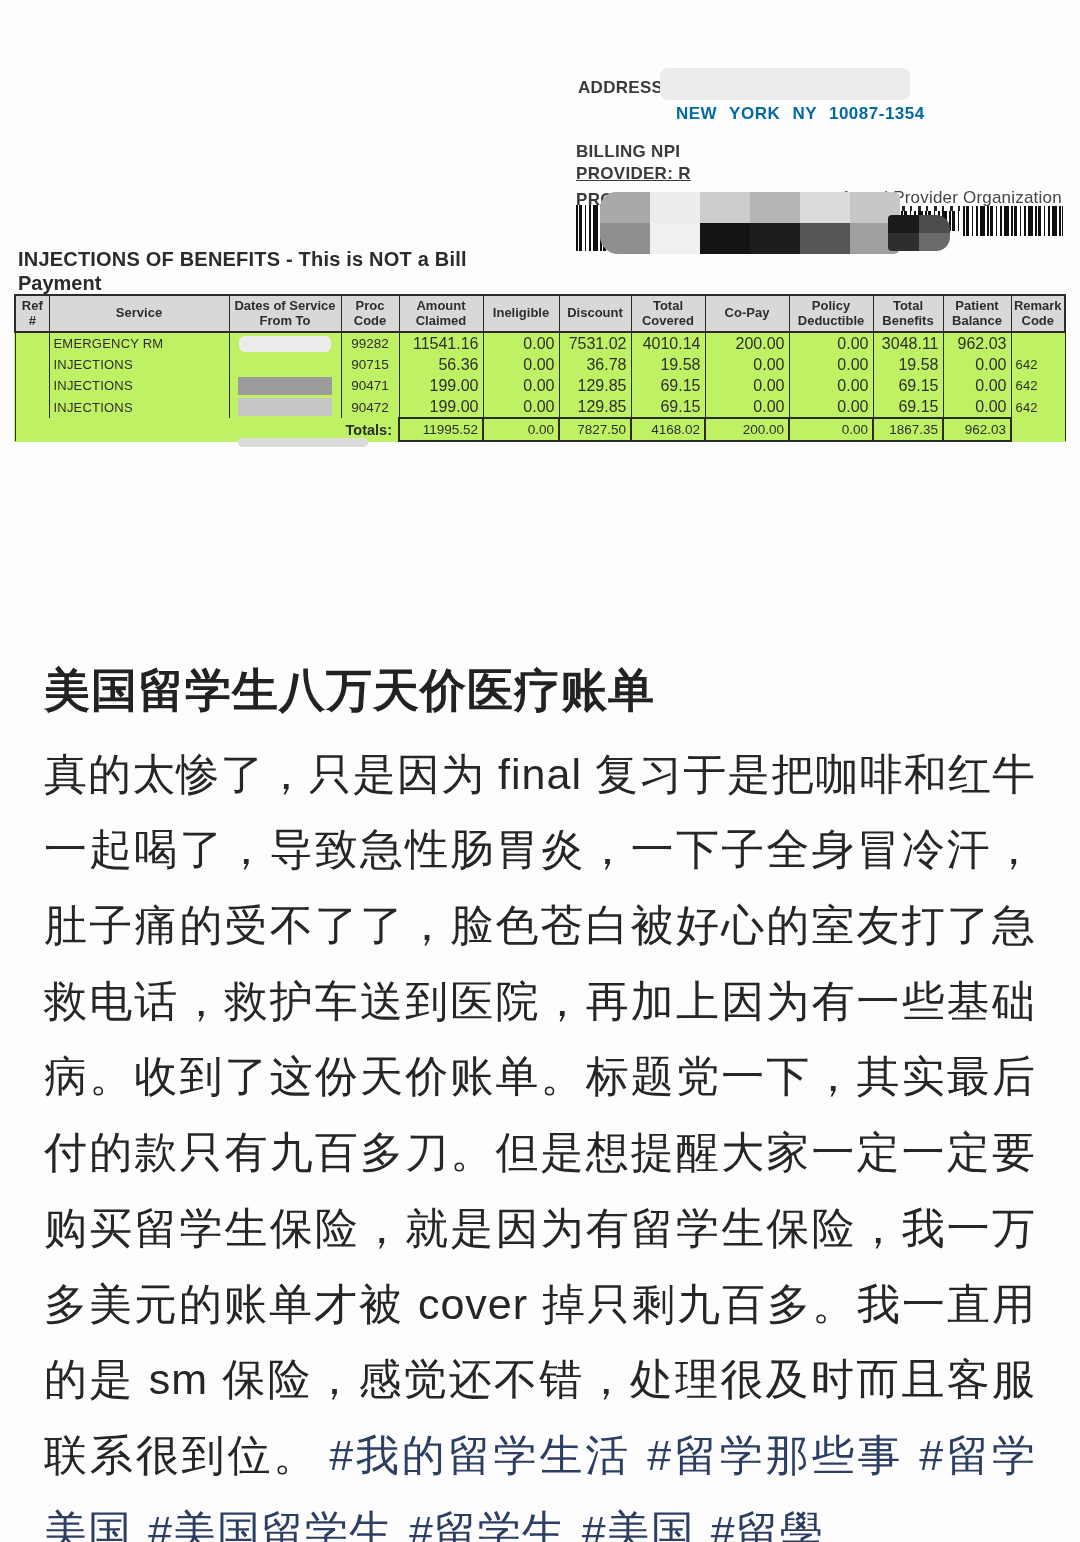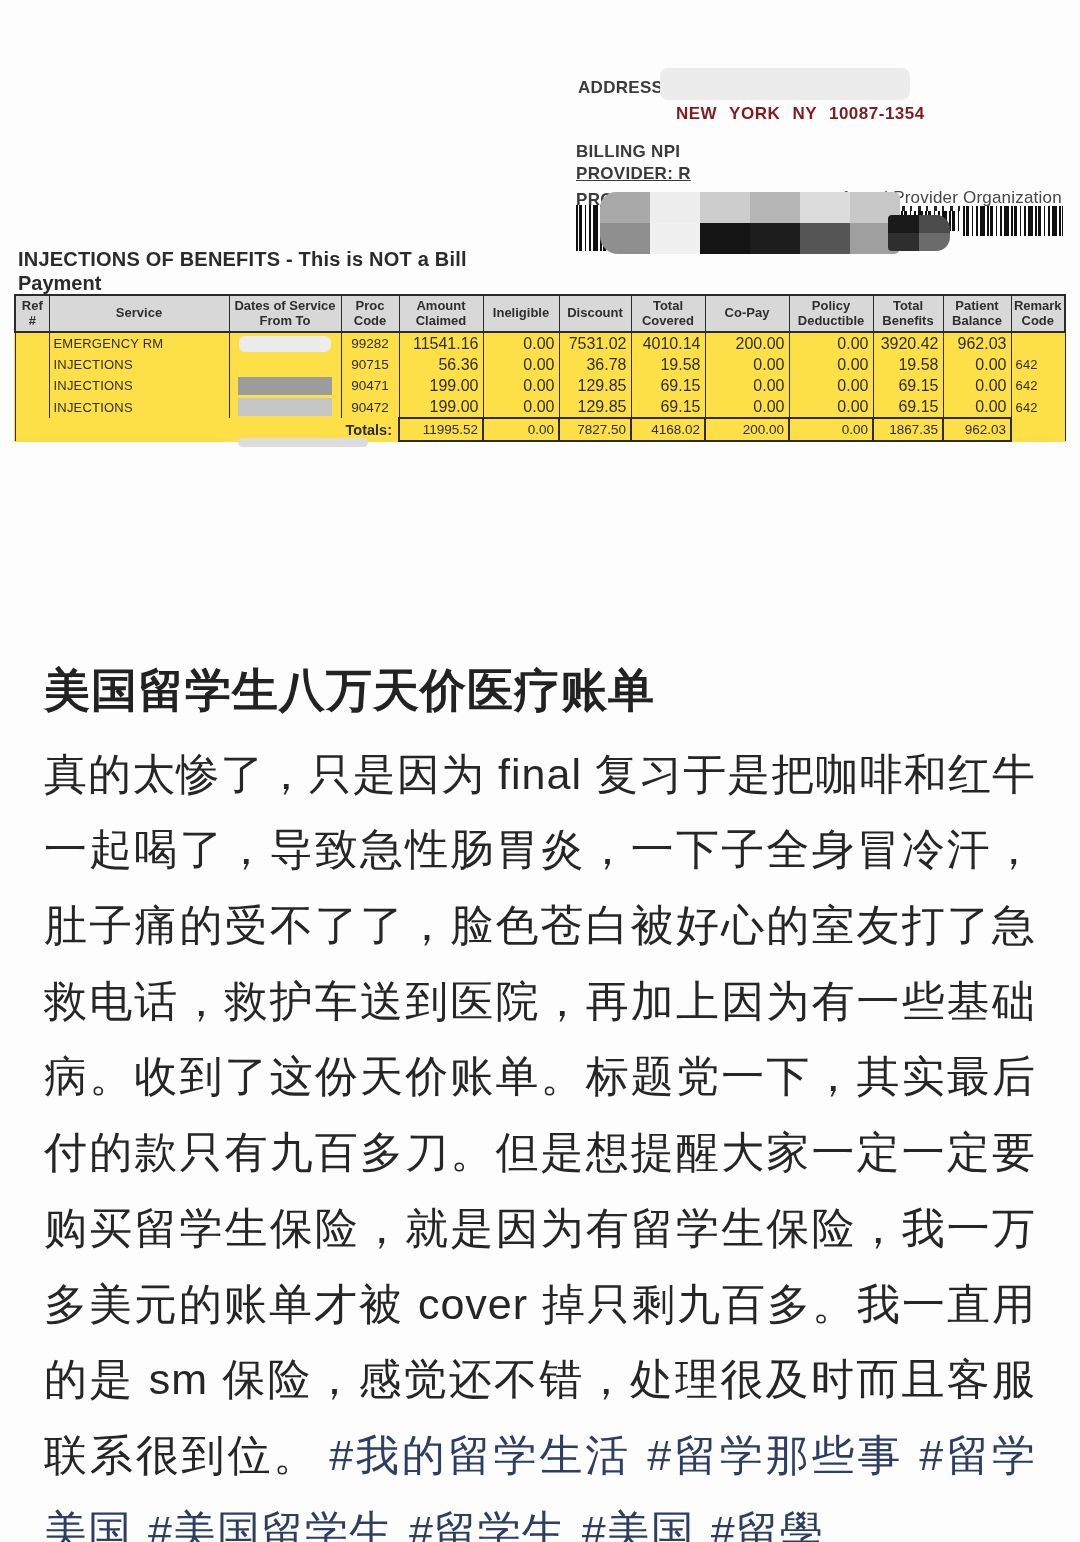--- a/index.html
+++ b/index.html
@@ -6,21 +6,21 @@
   body{
     width:1080px; min-height:1542px; background:#fdfdfd;
     font-family:"Liberation Sans","DejaVu Sans",sans-serif;
     color:#262626;
   }
   
   .doc{position:relative; width:1080px; height:545px; background:#fdfdfd;}
   .doc-text{position:absolute; color:#3a3a3a; font-weight:bold; font-size:17px; letter-spacing:.3px;}
   .addr-label{left:578px; top:78px;}
   .addr-blur{position:absolute; left:660px; top:68px; width:250px; height:32px; background:#ececec; border-radius:8px;}
-  .addr-city{position:absolute; left:676px; top:104px; font-size:17px; font-weight:bold; color:#7f1d1d; word-spacing:7px; letter-spacing:.5px;}
+  .addr-city{position:absolute; left:676px; top:104px; font-size:17px; font-weight:bold; color:#0369a1; word-spacing:7px; letter-spacing:.5px;}
   .billing{left:576px; top:142px;}
   .provider{left:576px; top:164px;text-decoration:underline;}
   .provider2{left:576px; top:190px;}
   .ppo{position:absolute; left:833px; top:188px; font-size:17px; color:#454545; letter-spacing:.2px;}
   .bc{position:absolute; background:repeating-linear-gradient(90deg,#101010 0 2px,#fff 2px 3px,#101010 3px 6px,#fff 6px 9px,#101010 9px 10px,#fff 10px 13px,#101010 13px 15px,#fff 15px 17px,#101010 17px 22px,#fff 22px 24px);}
   .bc1{left:576px; top:205px; width:300px; height:46px;}
   .bc2a{left:853px; top:211px; width:107px; height:20px;}
   .bc2b{left:963px; top:206px; width:100px; height:30px;}
   .bc-dots{position:absolute; left:822px; top:206px; width:235px; height:7px;
     background:repeating-linear-gradient(90deg,#222 0 3px,transparent 3px 8px,#222 8px 10px,transparent 10px 16px);}
@@ -28,21 +28,21 @@
     display:grid; grid-template-columns:repeat(6,1fr); grid-template-rows:1fr 1fr;
     border-radius:16px 6px 6px 18px; overflow:hidden; z-index:2;}
   .mosaic1 div{width:100%; height:100%;}
   .mosaic2{position:absolute; left:888px; top:215px; width:62px; height:36px;
     display:grid; grid-template-columns:1fr 1fr; overflow:hidden; border-radius:4px 14px 14px 4px; z-index:2;}
   .mosaic2 div{width:100%; height:100%;}
   .eob-head{position:absolute; left:18px; top:248px; font-size:20px; font-weight:bold; color:#2b2b2b; letter-spacing:.2px;}
   .eob-sub{position:absolute; left:18px; top:272px; font-size:20px; font-weight:bold; color:#2b2b2b;}
   
   table.eob{position:absolute; left:14px; top:294px; width:1050px; border-collapse:collapse; table-layout:fixed;
-    font-size:13px; color:#2e2e2e; background:#fde047;}
+    font-size:13px; color:#2e2e2e; background:#bef264;}
   table.eob th{background:#d8d8d8; border:1px solid #2b2b2b; font-weight:bold; white-space:pre-line;
     line-height:1.12; padding:3px 1px; text-align:center; font-size:13px;}
   table.eob thead tr{border:2px solid #2b2b2b;}
   table.eob th{border-bottom:2px solid #2b2b2b; border-top:2px solid #2b2b2b;}
   table.eob tbody td{border-left:1px solid #2b2b2b; border-right:1px solid #2b2b2b; padding:1px 4px; height:19px;}
   table.eob tbody tr:last-child td.edge{border-bottom:2px solid #2b2b2b;}
   td.num{text-align:right; font-size:16px;}
   td.ctr{text-align:center; font-size:13.5px;}
   td.svc{font-size:13px; letter-spacing:.2px;}
   tr.totals td{border:none; padding:2px 4px; height:22px;}
@@ -151,21 +151,21 @@
         <td class="edge">
             <div class="dates-blur1"></div>
           </td>
         <td class="ctr">99282</td>
         <td class="num">11541.16</td>
         <td class="num">0.00</td>
         <td class="num">7531.02</td>
         <td class="num">4010.14</td>
         <td class="num">200.00</td>
         <td class="num">0.00</td>
-        <td class="num">3920.42</td>
+        <td class="num">3048.11</td>
         <td class="num">962.03</td>
         <td class="svc"></td>
       </tr>
       <tr>
         <td class="edge"></td>
         <td class="svc edge">INJECTIONS</td>
         <td class="edge"></td>
         <td class="ctr">90715</td>
         <td class="num">56.36</td>
         <td class="num">0.00</td>

